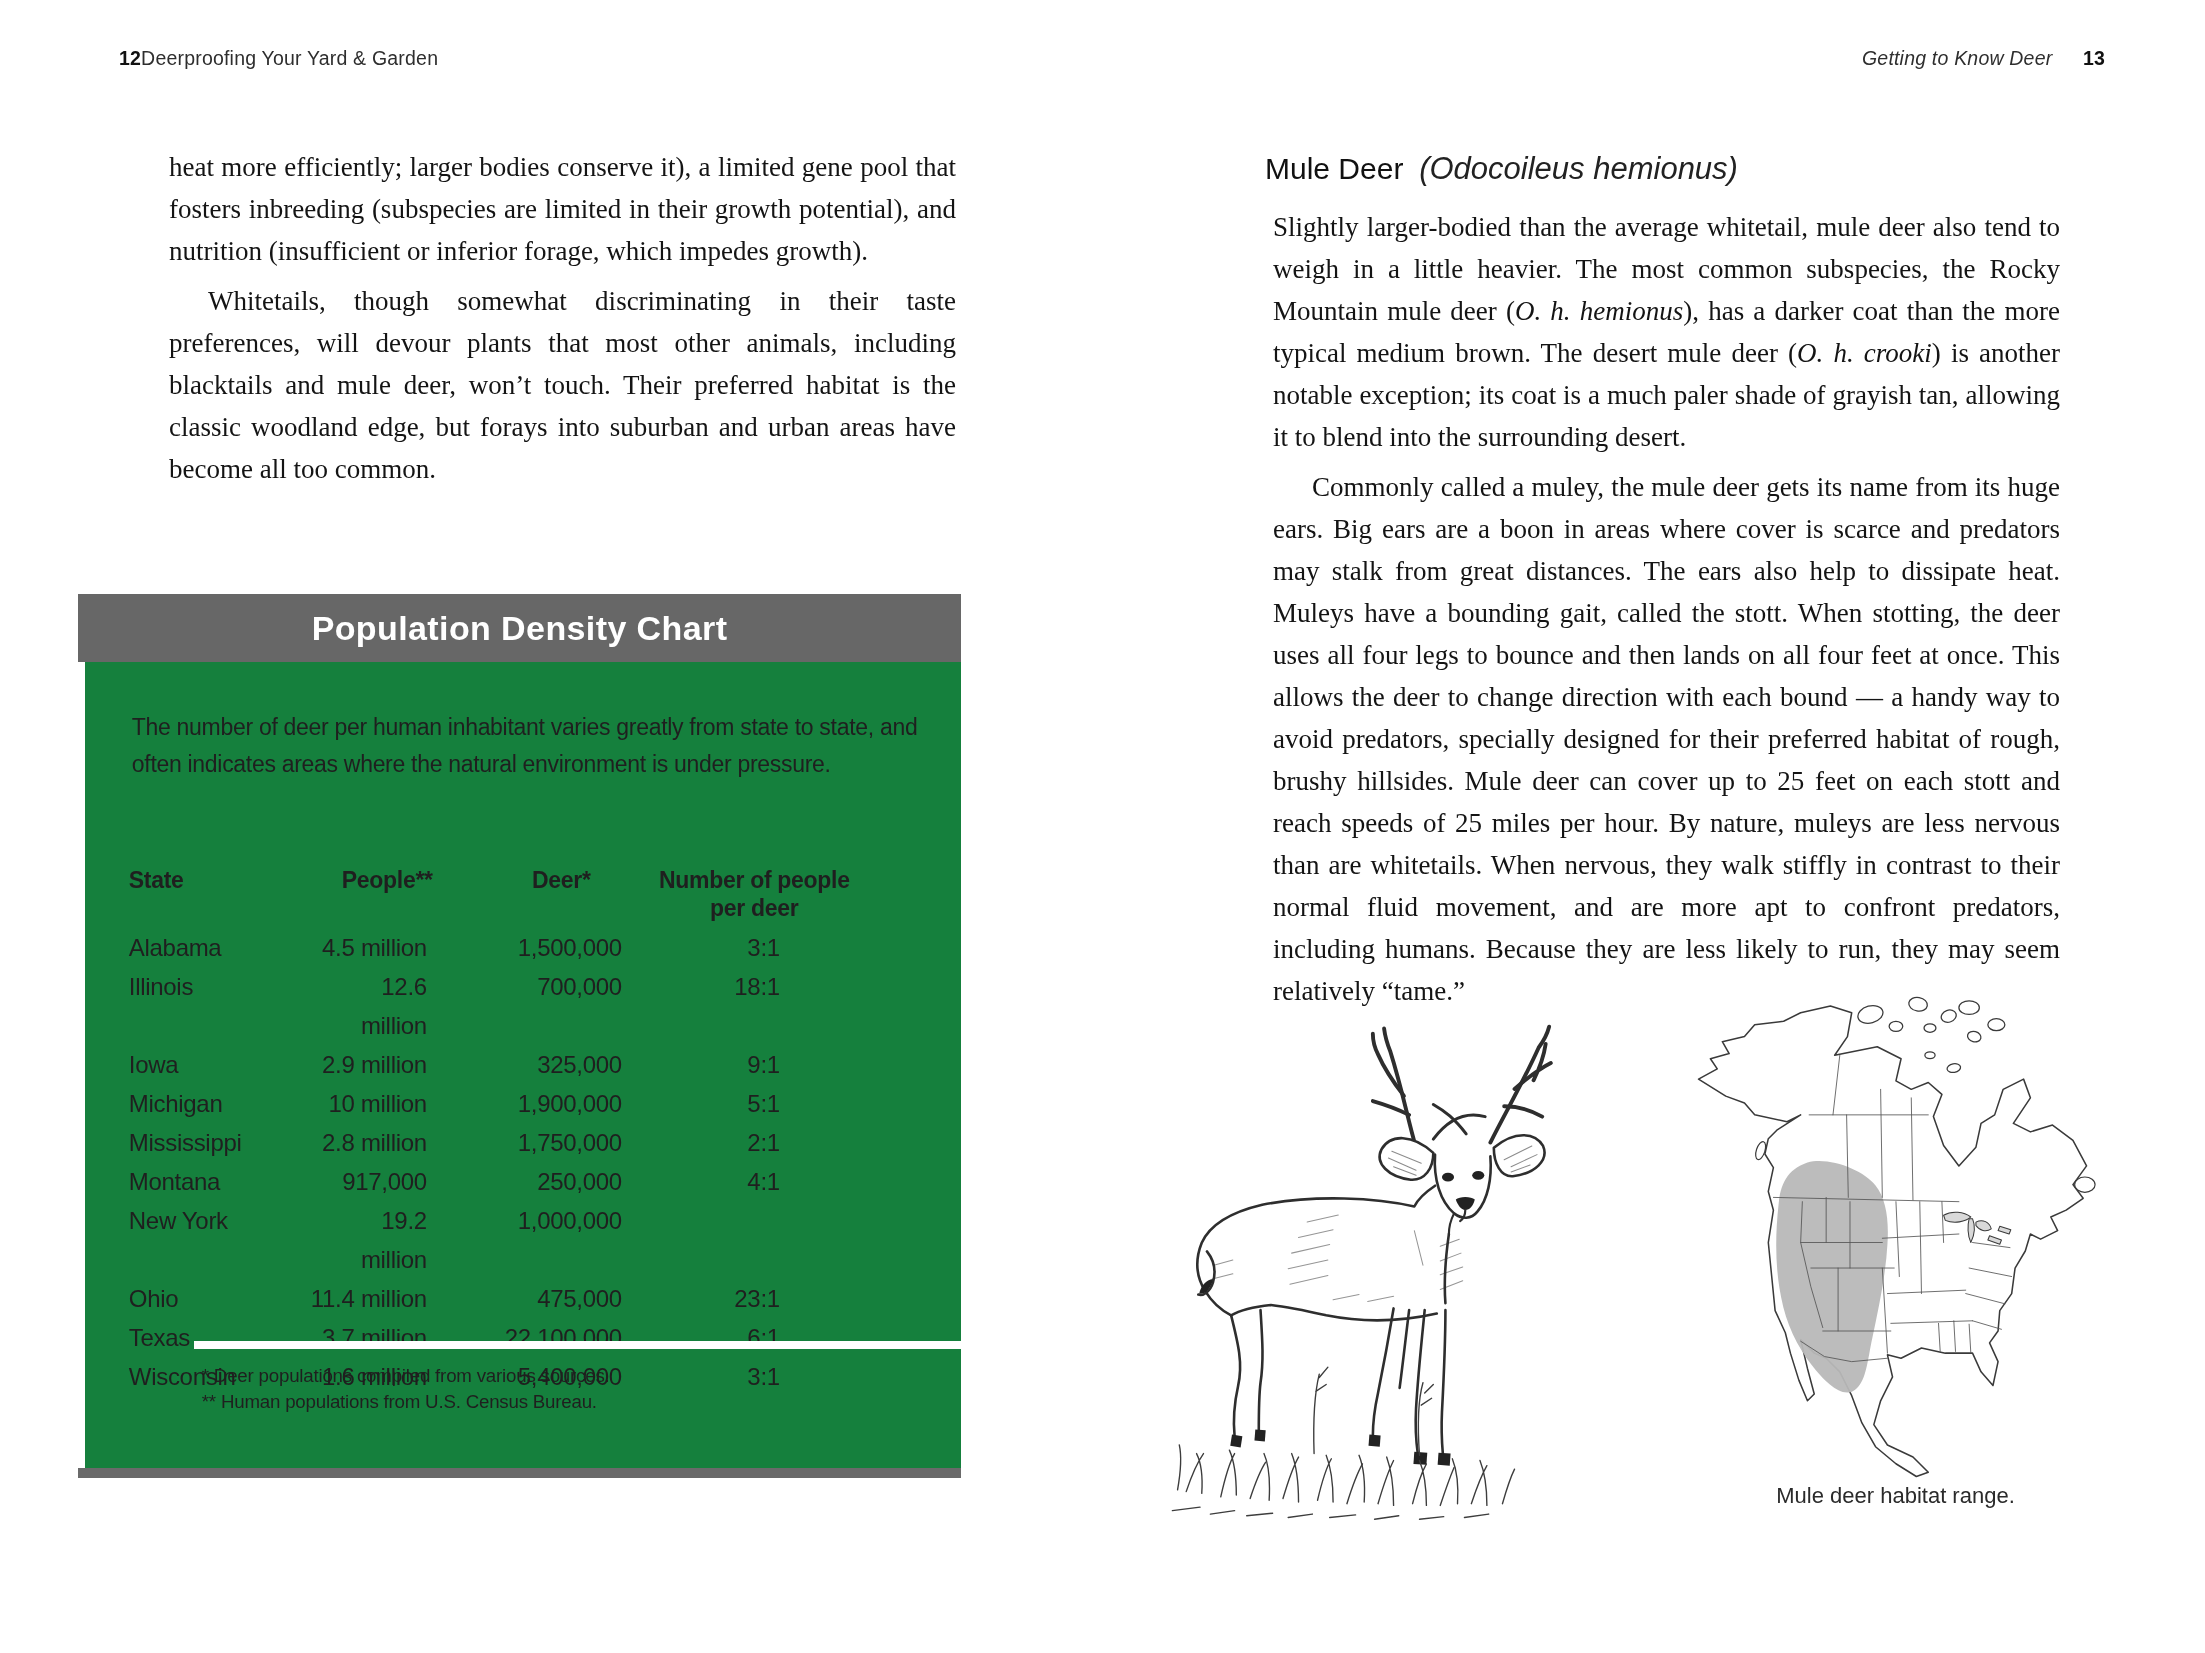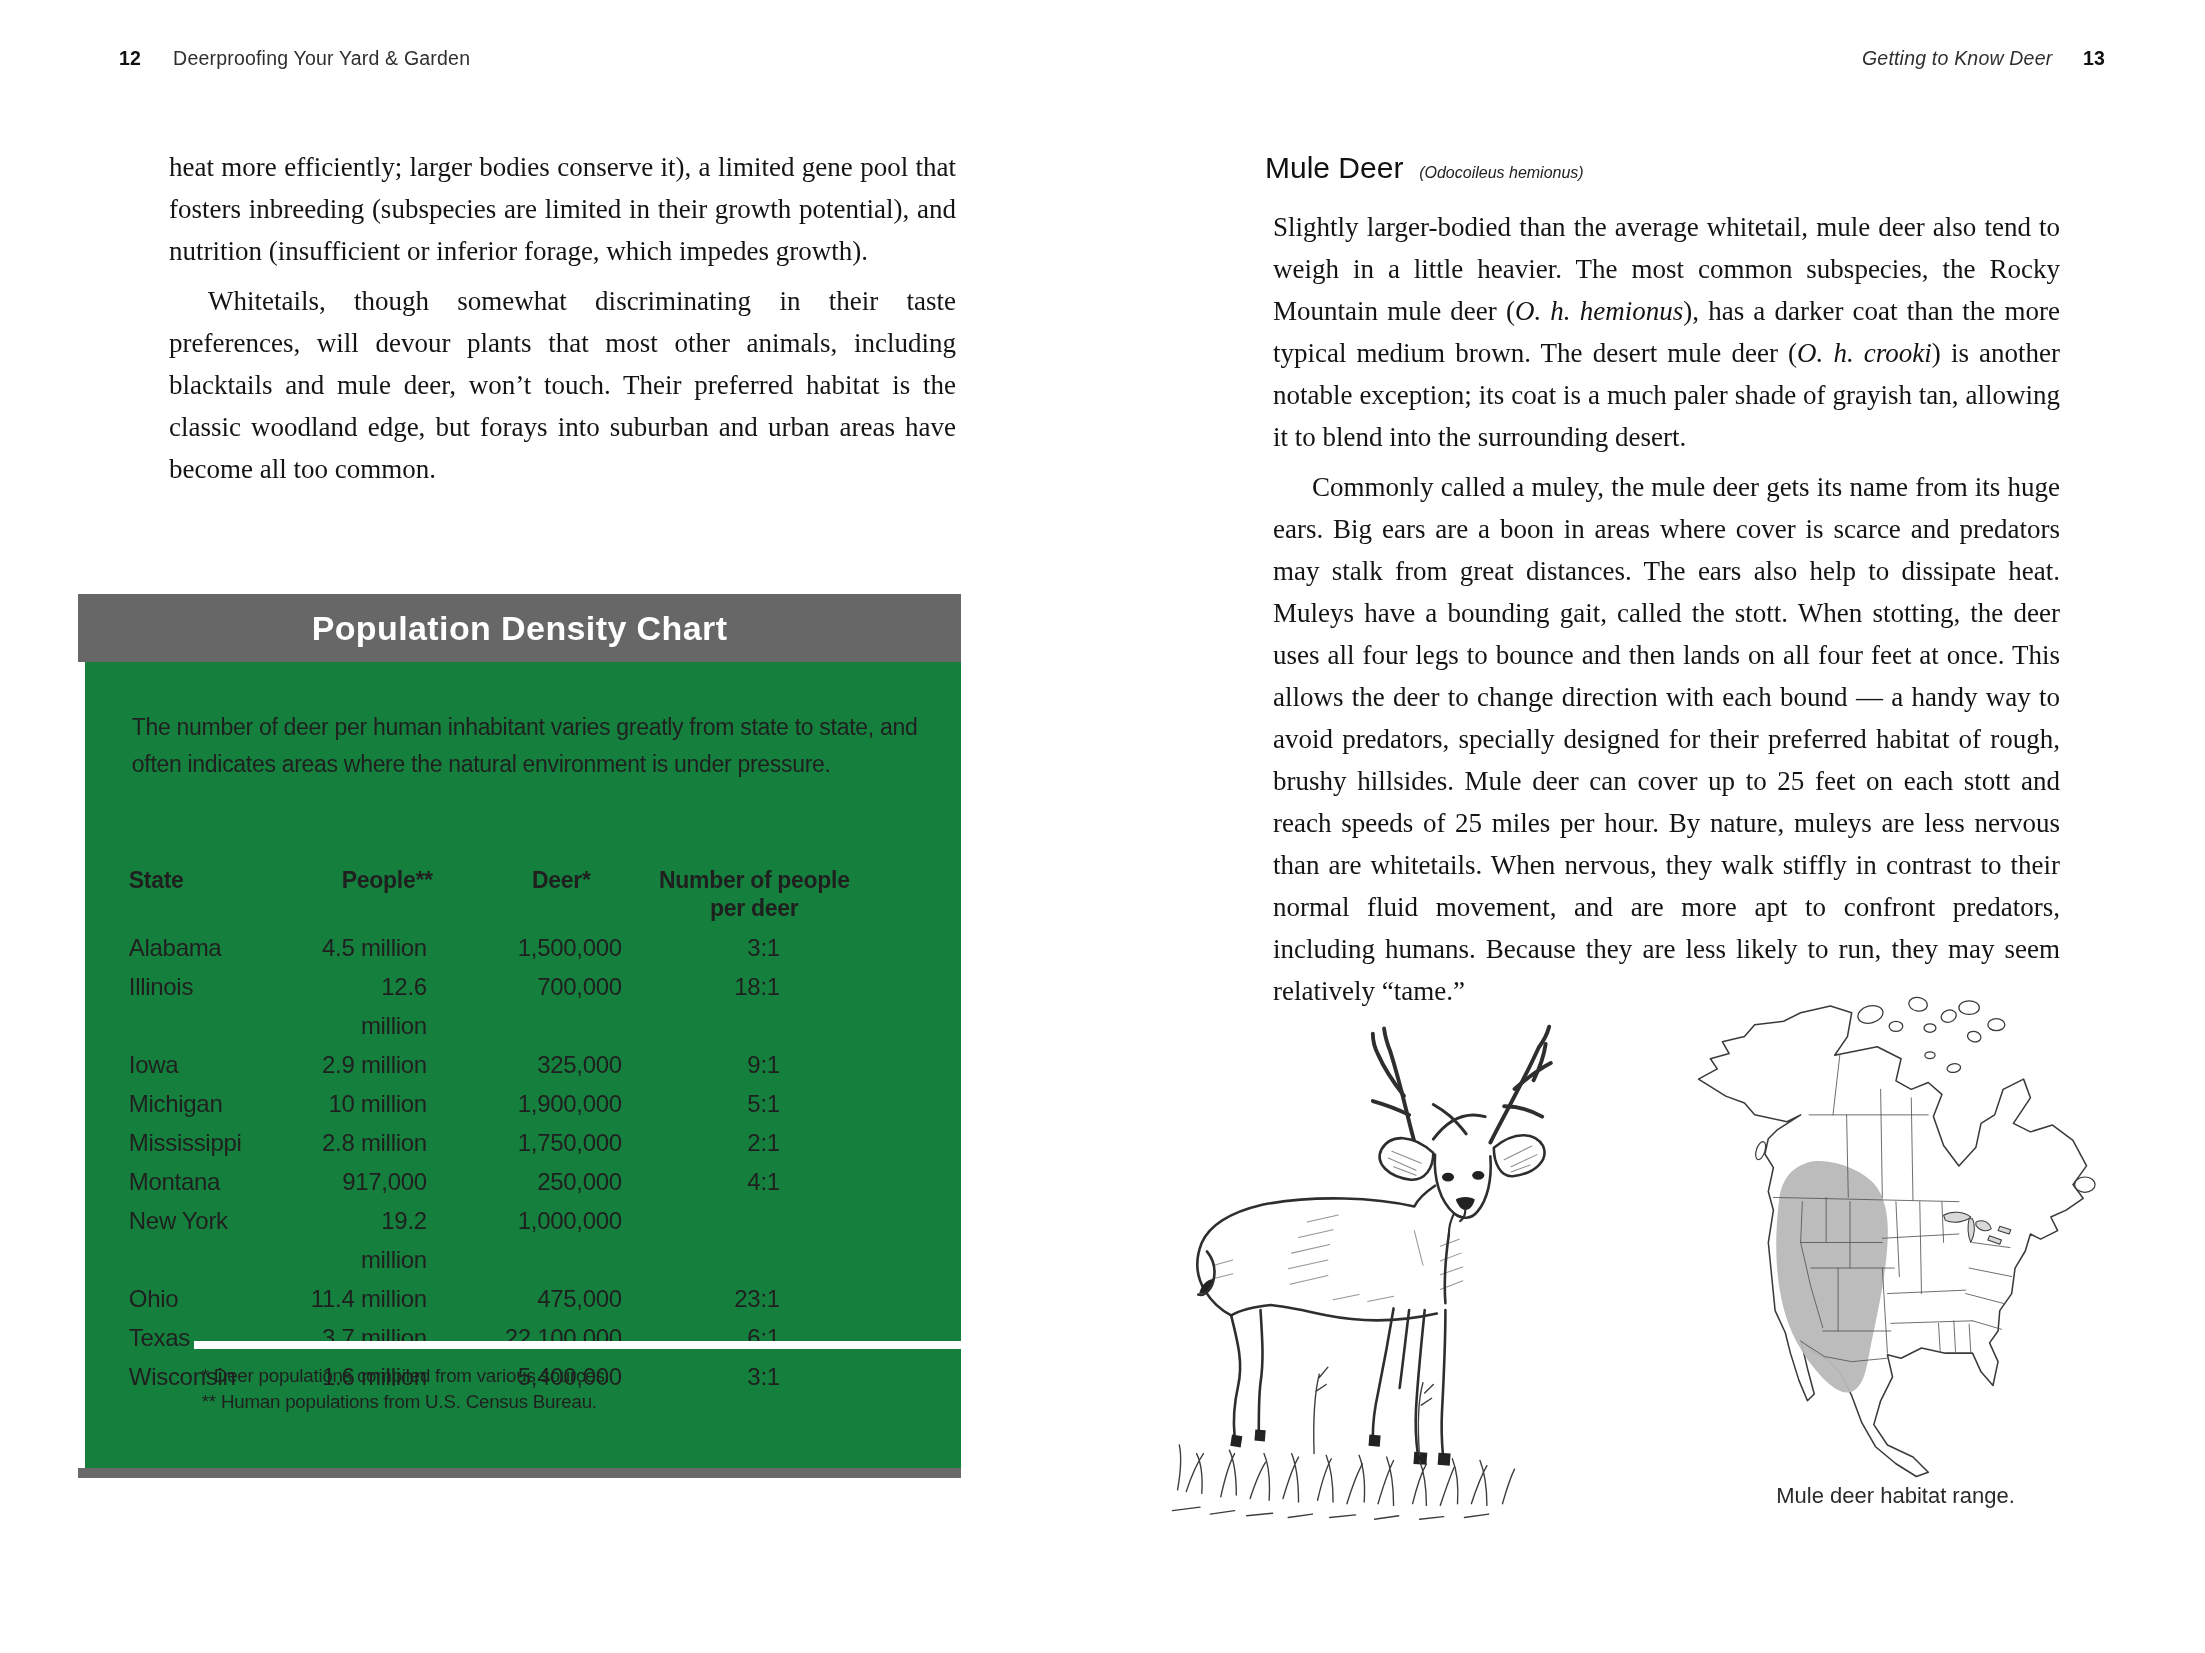--- a/index.html
+++ b/index.html
@@ -6,38 +6,38 @@
   body{width:2205px;height:1654px;position:relative;overflow:hidden;
        font-family:"Liberation Serif",serif;color:#1c1c1c;}
   .page{position:absolute;inset:0;}
 
   
   .rh{position:absolute;top:47px;font-family:"Liberation Sans",sans-serif;
       font-size:19.5px;color:#2e2e2e;letter-spacing:0.2px;white-space:nowrap;}
   .rh-left{left:119px;}
   .rh-right{right:100px;text-align:right;}
   .rh .folio{font-weight:bold;color:#111;}
-  .rh-left .folio{margin-right:32px;}
+  .rh-left .folio{}
   .rh-right .folio{margin-left:30.5px;}
   .rh-right .rtitle{font-style:italic;}
 
   
   .textcol{position:absolute;width:803px;font-size:27px;line-height:42px;
            text-align:justify;color:#141414;}
   .textcol p{margin:8px;}
   .textcol p.indent{text-indent:39px;}
   #lp-text{left:161px;top:138px;}
   #rp-text{left:1265px;top:198px;}
   .textcol i{font-style:italic;}
 
   
   .rp-heading{position:absolute;left:1265px;top:151px;white-space:nowrap;
               font-family:"Liberation Sans",sans-serif;}
   .rp-heading .hname{font-size:30px;color:#111;}
-  .rp-heading .hspecies{font-size:16px;font-style:italic;color:#222;margin-left:12px;}
+  .rp-heading .hspecies{font-size:31px;font-style:italic;color:#222;margin-left:12px;}
 
   
   .pdc{position:absolute;left:78px;top:594px;width:883px;}
   .pdc-header{height:68px;display:flex;align-items:center;justify-content:center;
               color:#fff;font-family:"Liberation Sans",sans-serif;font-weight:bold;
               font-size:34px;letter-spacing:0.4px;}
   .pdc-body{margin-left:6.8px;height:806px;position:relative;
             font-family:"Liberation Sans",sans-serif;color:#1f1f1f;}
   .pdc-intro{position:absolute;top:47px;left:47px;width:797px;
              font-size:23px;line-height:37px;letter-spacing:-0.3px;}

